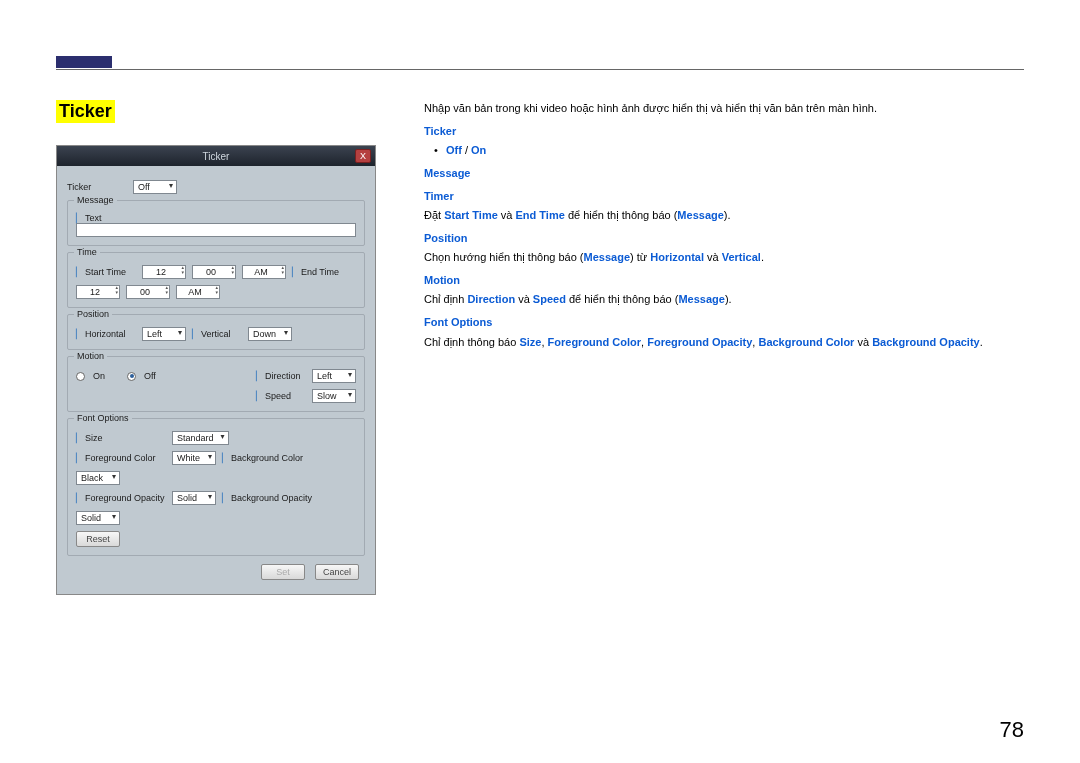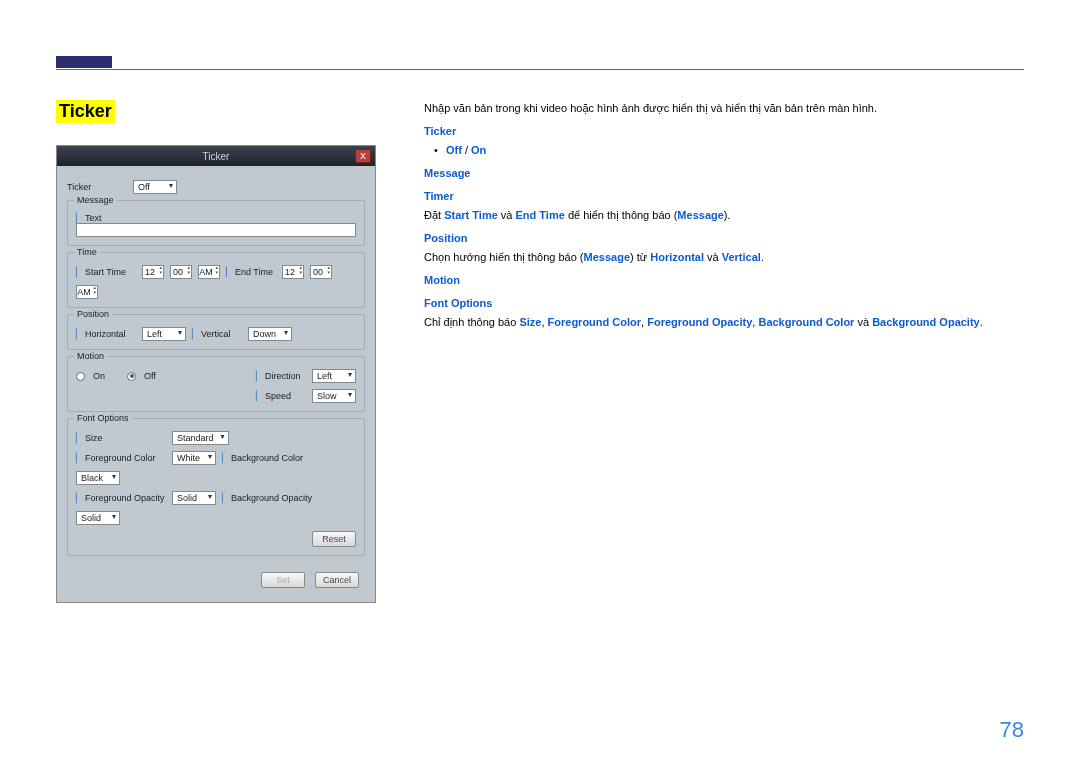--- a/index.html
+++ b/index.html
@@ -83,41 +83,41 @@
   .row { display: flex; align-items: center; gap: 6px; margin-top: 6px; flex-wrap: wrap; }
   .row .lbl { min-width: 60px; }
   .bar::before { content: "\258F"; color: #3a7bbf; margin-right: 2px; }
   .dd, .spin {
     background: #fff; border: 1px solid #808890; height: 14px; font-size: 9px;
     display: inline-flex; align-items: center; padding: 0 4px; position: relative;
   }
   .dd { min-width: 44px; padding-right: 14px; }
   .dd::after { content: "\25BE"; position: absolute; right: 3px; top: 0; font-size: 8px; color: #333; }
   .wide { width: 100%; }
-  .spin { width: 22px; justify-content: center; padding-right: 10px; }
+  .spin { width: 44px; justify-content: center; padding-right: 10px; }
   .spin::after { content: "\25B4\A\25BE"; white-space: pre; position: absolute; right: 1px; top: -1px; font-size: 5px; line-height: 5px; color: #555; }
   .radio { width: 9px; height: 9px; border: 1px solid #666; border-radius: 50%; background: #fff; display: inline-flex; align-items: center; justify-content: center; margin-right: 2px; }
   .radio.on::after { content: ""; width: 4px; height: 4px; background: #2d5f9a; border-radius: 50%; }
   .btn {
     background: linear-gradient(#f7f7f7, #d9d9d9);
     border: 1px solid #888; height: 16px; min-width: 44px;
     font-size: 9px; display: inline-flex; align-items: center; justify-content: center;
     border-radius: 2px; color: #444;
   }
   .btn.faded { color: #aaa; }
-  .footer-btns { display: flex; gap: 10px; justify-content: flex-end; margin-top: 16px; padding: 0 6px 4px; }
+  .footer-btns { display: flex; gap: 10px; justify-content: flex-end; margin-top: 8px; padding: 0 6px 4px; }
   .text-input { background:#fff; border:1px solid #808890; height:14px; }
   
   .right-col { flex: 1; font-size: 11px; line-height: 1.55; color: #000; }
   .para { margin-bottom: 4px; }
   .blue { color: #0b5bd4; font-weight: bold; }
   .section-label { font-weight: bold; color: #0b5bd4; margin-top: 6px; margin-bottom: 2px; }
   .bullet { padding-left: 22px; position: relative; }
   .bullet::before { content: "\2022"; position: absolute; left: 10px; }
-  .page-num { position: absolute; right: 56px; bottom: 20px; font-size: 22px; color: #3b82f6; }
+  .page-num { position: absolute; right: 56px; bottom: 20px; font-size: 22px; color: #000000; }
 </style>
 </head>
 <body>
 
 <div class="topbar"></div>
 <div class="divider"></div>
 
 <div class="content">
   <div class="left-col">
     <span class="section-title">Ticker</span>
@@ -226,21 +226,21 @@
           <div class="row">
             <span class="lbl bar" style="min-width:90px">Foreground Opacity</span>
             <span class="dd">
                 <span>Solid</span>
               </span>
             <span class="lbl bar" style="min-width:90px">Background Opacity</span>
             <span class="dd">
                 <span>Solid</span>
               </span>
           </div>
-          <div class="row" style="justify-content:flex-end">
+          <div class="row" style="justify-content:flex-start">
             <span class="btn">Reset</span>
           </div>
         </div>
 
         <div class="footer-btns">
           <span class="btn faded">Set</span>
           <span class="btn">Cancel</span>
         </div>
       </div>
     </div>
@@ -254,19 +254,20 @@
 
     <div class="section-label">Message</div>
 
     <div class="section-label">Timer</div>
     <div class="para"><span>Đặt </span><span class="blue">Start Time</span><span> và </span><span class="blue">End Time</span><span> để hiển thị thông báo (</span><span class="blue">Message</span><span>).</span></div>
 
     <div class="section-label">Position</div>
     <div class="para"><span>Chọn hướng hiển thị thông báo (</span><span class="blue">Message</span><span>) từ </span><span class="blue">Horizontal</span><span> và </span><span class="blue">Vertical</span><span>.</span></div>
 
     <div class="section-label">Motion</div>
+    <div class="para"><span>Chỉ định </span><span class="blue">Direction</span><span> và </span><span class="blue">Speed</span><span> để hiển thị thông báo (</span><span class="blue">Message</span><span>).</span></div>
 
     <div class="section-label">Font Options</div>
     <div class="para"><span>Chỉ định thông báo </span><span class="blue">Size</span><span>, </span><span class="blue">Foreground Color</span><span>, </span><span class="blue">Foreground Opacity</span><span>, </span><span class="blue">Background Color</span><span> và </span><span class="blue">Background Opacity</span><span>.</span></div>
   </div>
 </div>
 
 <div class="page-num">78</div>
 
 </body></html>

